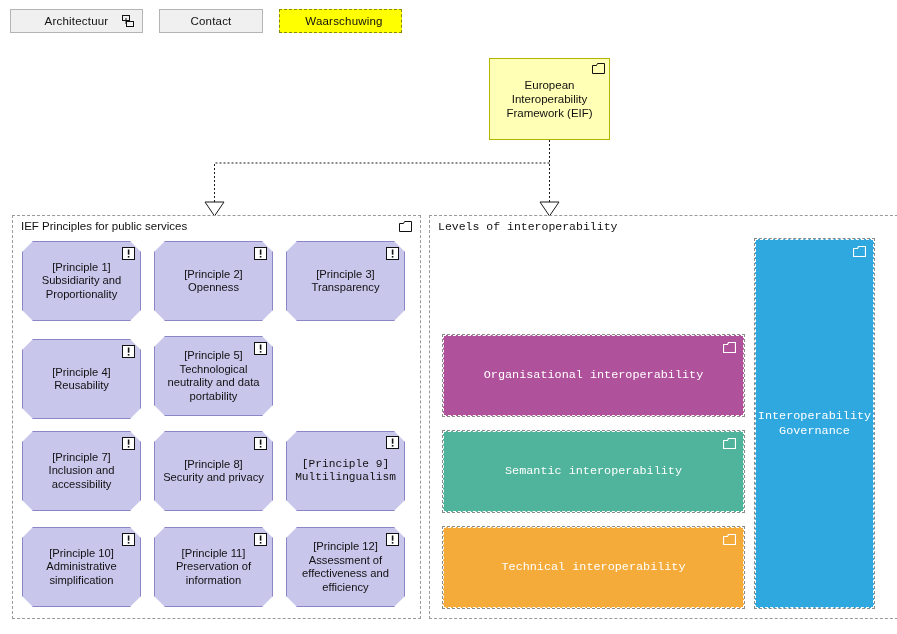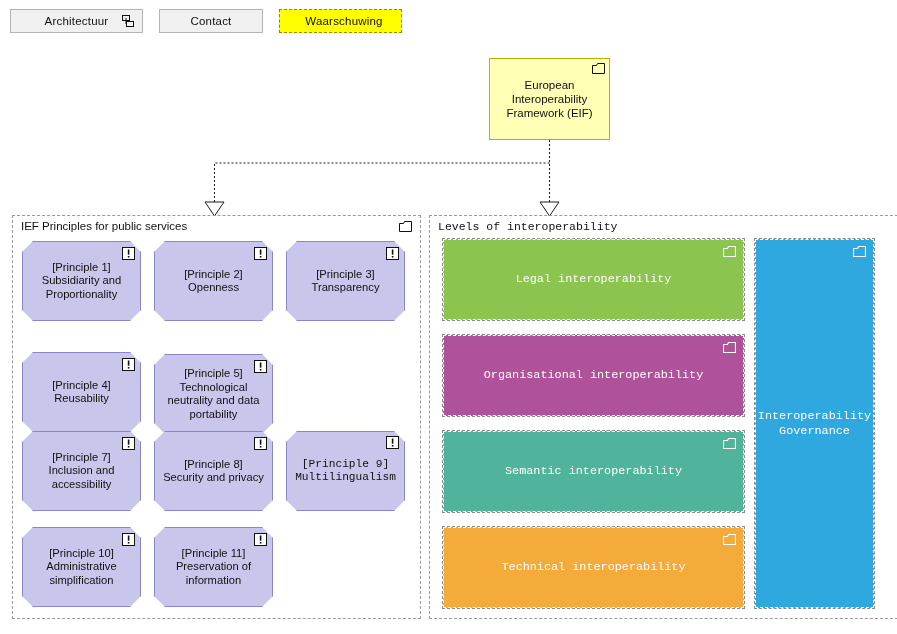--- a/index.html
+++ b/index.html
@@ -255,32 +255,32 @@
     <div class="ptext">[Principle 3]<br>Transparency</div>
     <span class="pic">
       <svg width="13" height="13" viewBox="0 0 13 13">
           <rect x="0.5" y="0.5" width="12" height="12" fill="#fff" stroke="#111"></rect>
           <rect x="5.8" y="2.5" width="1.6" height="5.2" fill="#111"></rect>
           <rect x="5.8" y="9" width="1.6" height="1.6" fill="#111"></rect>
         </svg>
     </span>
   </div>
 
-  <div class="principle" style="left:9px;  top:136px;">
+  <div class="principle" style="left:9px;  top:123px;">
     <div class="shape"></div>
     <div class="ptext">[Principle 4]<br>Reusability</div>
     <span class="pic">
       <svg width="13" height="13" viewBox="0 0 13 13">
           <rect x="0.5" y="0.5" width="12" height="12" fill="#fff" stroke="#111"></rect>
           <rect x="5.8" y="2.5" width="1.6" height="5.2" fill="#111"></rect>
           <rect x="5.8" y="9" width="1.6" height="1.6" fill="#111"></rect>
         </svg>
     </span>
   </div>
-  <div class="principle" style="left:141px; top:120px;margin-top:18px;">
+  <div class="principle" style="left:141px; top:120px;">
     <div class="shape"></div>
     <div class="ptext">[Principle 5]<br>Technological<br>neutrality and data<br>portability</div>
     <span class="pic">
       <svg width="13" height="13" viewBox="0 0 13 13">
           <rect x="0.5" y="0.5" width="12" height="12" fill="#fff" stroke="#111"></rect>
           <rect x="5.8" y="2.5" width="1.6" height="5.2" fill="#111"></rect>
           <rect x="5.8" y="9" width="1.6" height="1.6" fill="#111"></rect>
         </svg>
     </span>
   </div>
@@ -326,46 +326,49 @@
       <svg width="13" height="13" viewBox="0 0 13 13">
           <rect x="0.5" y="0.5" width="12" height="12" fill="#fff" stroke="#111"></rect>
           <rect x="5.8" y="2.5" width="1.6" height="5.2" fill="#111"></rect>
           <rect x="5.8" y="9" width="1.6" height="1.6" fill="#111"></rect>
         </svg>
     </span>
   </div>
   <div class="principle" style="left:141px; top:311px;">
     <div class="shape"></div>
     <div class="ptext">[Principle 11]<br>Preservation of<br>information</div>
+    <span class="pic">
+      <svg width="13" height="13" viewBox="0 0 13 13">
+          <rect x="0.5" y="0.5" width="12" height="12" fill="#fff" stroke="#111"></rect>
+          <rect x="5.8" y="2.5" width="1.6" height="5.2" fill="#111"></rect>
+          <rect x="5.8" y="9" width="1.6" height="1.6" fill="#111"></rect>
+        </svg>
+    </span>
+  </div>
+  <div class="principle" style="left:273px; top:311px;">
+    <div class="shape"></div>
+    <div class="ptext">[Principle 12]<br>Assessment of<br>effectiveness and<br>efficiency</div>
     <span class="pic">
       <svg width="13" height="13" viewBox="0 0 13 13">
           <rect x="0.5" y="0.5" width="12" height="12" fill="#fff" stroke="#111"></rect>
           <rect x="5.8" y="2.5" width="1.6" height="5.2" fill="#111"></rect>
           <rect x="5.8" y="9" width="1.6" height="1.6" fill="#111"></rect>
         </svg>
     </span>
   </div>
 </div>
 
 <div class="group" id="group-levels">
   <span class="group-title">Levels of interoperability</span>
   <span class="group-ic">
     <svg class="folder-ic" width="13" height="11" viewBox="0 0 13 11">
       <path d="M0.5 2.5 L4.5 2.5 L5.5 0.5 L12.5 0.5 L12.5 10.5 L0.5 10.5 Z" fill="none" stroke="#111" stroke-width="1"></path>
     </svg>
   </span>
 
-  <div class="level" id="lvl-legal" style="left:13px; top:23px; width:301px; height:81px; background:#8cc450;">
-    <span class="ltext">Legal interoperability</span>
-    <span class="lic">
-      <svg class="folder-ic" width="13" height="11" viewBox="0 0 13 11">
-        <path d="M0.5 2.5 L4.5 2.5 L5.5 0.5 L12.5 0.5 L12.5 10.5 L0.5 10.5 Z" fill="none" stroke="#ffffff" stroke-width="1.2"></path>
-      </svg>
-    </span>
-  </div>
 
   <div class="level" id="lvl-sem" style="left:13px; top:215px; width:301px; height:81px; background:#4fb49b;">
     <span class="ltext">Semantic interoperability</span>
     <span class="lic">
       <svg class="folder-ic" width="13" height="11" viewBox="0 0 13 11">
         <path d="M0.5 2.5 L4.5 2.5 L5.5 0.5 L12.5 0.5 L12.5 10.5 L0.5 10.5 Z" fill="none" stroke="#ffffff" stroke-width="1.2"></path>
       </svg>
     </span>
   </div>
 

